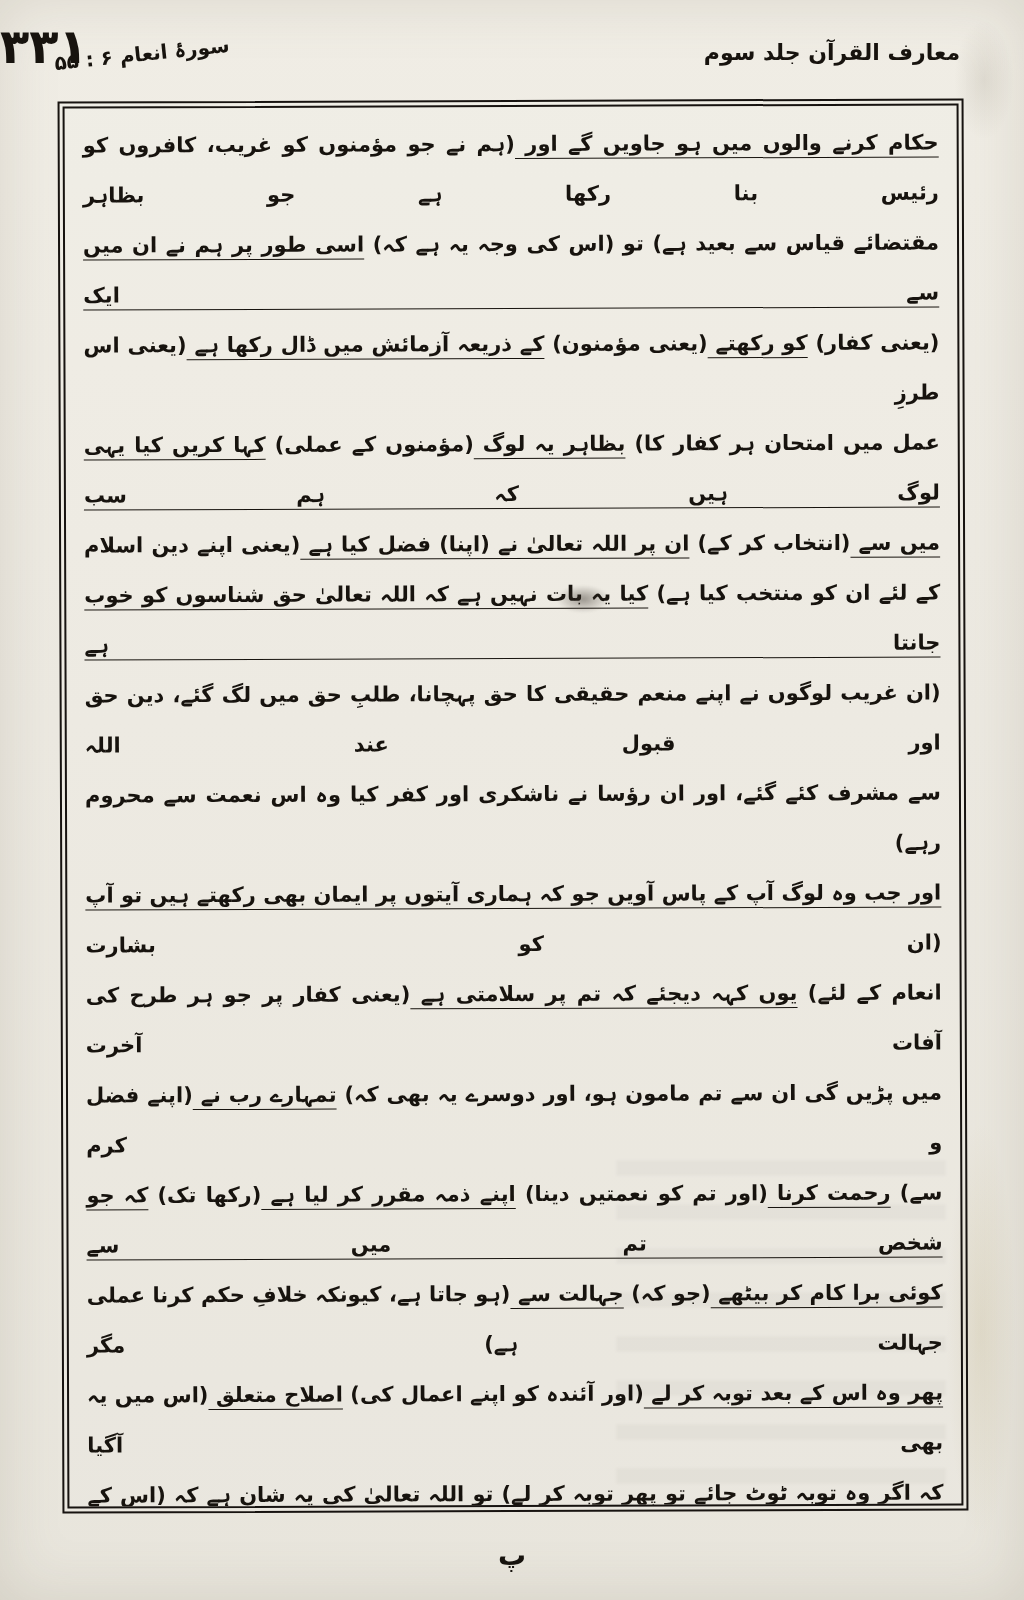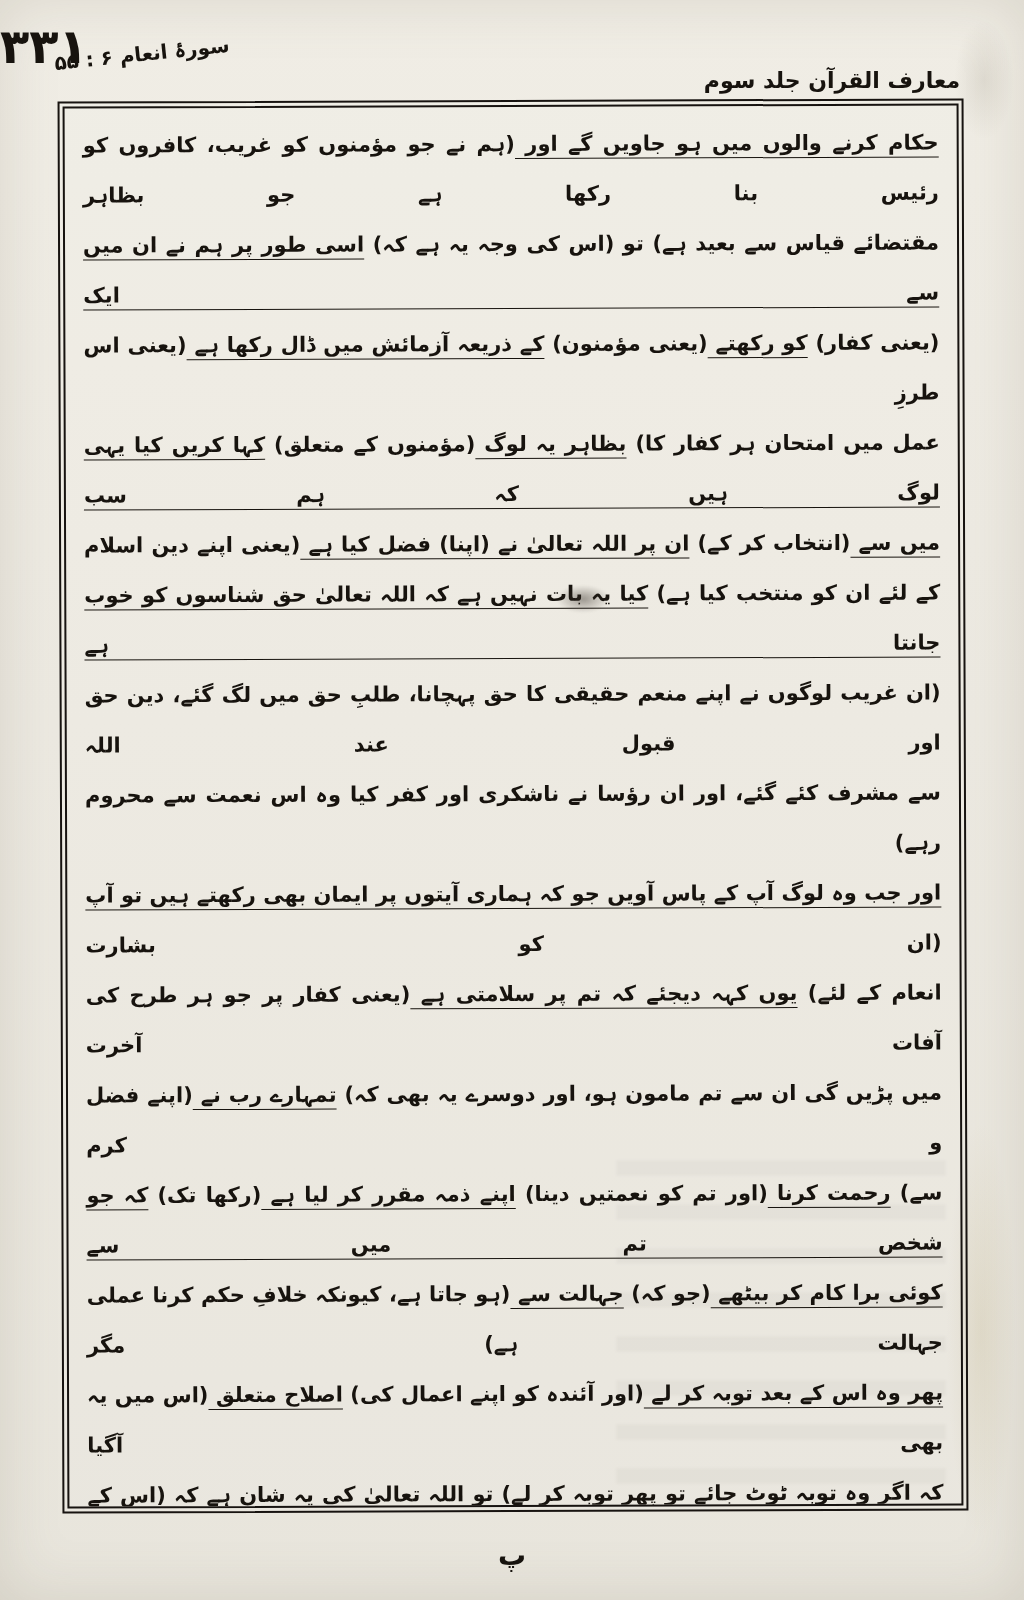--- a/index.html
+++ b/index.html
@@ -8,21 +8,21 @@
     background:#d8d5ce;
     font-family:"DejaVu Sans", sans-serif;
     color:#17130e;
   }
   .paper{
     position:absolute;inset:0;direction:rtl;
     background:linear-gradient(180deg,#f0ede5 0%,#ece9e1 45%,#e8e5dc 100%);
     box-shadow:inset 0 0 60px rgba(120,110,90,.18);
   }
   
-  .h-right{position:absolute;top:40px;right:64px;font-size:22px;font-weight:bold;margin-top:28px;}
+  .h-right{position:absolute;top:40px;right:64px;font-size:22px;font-weight:bold;}
   .h-center{position:absolute;top:18px;left:0;right:0;text-align:left;font-size:48px;font-weight:bold;letter-spacing:3px;}
   .h-left{position:absolute;top:42px;left:54px;font-size:20px;font-weight:bold;transform:rotate(-6deg);}
   
   .frame{
     position:absolute;top:100px;left:60px;right:58px;bottom:88px;
     border:2px solid #171310;padding:3px;box-sizing:border-box;
     transform:rotate(-0.2deg);background:rgba(255,255,255,.06);
   }
   .frame-inner{
     border:2.5px solid #171310;height:100%;box-sizing:border-box;
@@ -66,21 +66,21 @@
     <div class="h-left">سورۂ انعام ۶ : ۵۵</div>
   </header>
 
   <div class="frame">
     <div class="frame-inner">
 
       <div id="body-lines">
           <div class="bline"><span class="u">حکام کرنے والوں میں ہو جاویں گے اور </span><span>(ہم نے جو مؤمنوں کو غریب، کافروں کو رئیس بنا رکھا ہے جو بظاہر</span></div>
           <div class="bline"><span>مقتضائے قیاس سے بعید ہے) تو (اس کی وجہ یہ ہے کہ) </span><span class="u">اسی طور پر ہم نے ان میں سے ایک</span></div>
           <div class="bline"><span>(یعنی کفار) </span><span class="u">کو رکھتے </span><span>(یعنی مؤمنون) </span><span class="u">کے ذریعہ آزمائش میں ڈال رکھا ہے </span><span>(یعنی اس طرزِ</span></div>
-          <div class="bline"><span>عمل میں امتحان ہر کفار کا) </span><span class="u">بظاہر یہ لوگ </span><span>(مؤمنوں کے متعلق) </span><span class="u">کہا کریں کیا یہی لوگ ہیں کہ ہم سب</span></div>
+          <div class="bline"><span>عمل میں امتحان ہر کفار کا) </span><span class="u">بظاہر یہ لوگ </span><span>(مؤمنوں کے عملی) </span><span class="u">کہا کریں کیا یہی لوگ ہیں کہ ہم سب</span></div>
           <div class="bline"><span class="u">میں سے </span><span>(انتخاب کر کے) </span><span class="u">ان پر اللہ تعالیٰ نے (اپنا) فضل کیا ہے </span><span>(یعنی اپنے دین اسلام</span></div>
           <div class="bline"><span>کے لئے ان کو منتخب کیا ہے) </span><span class="u">کیا یہ بات نہیں ہے کہ اللہ تعالیٰ حق شناسوں کو خوب جانتا ہے</span></div>
           <div class="bline"><span>(ان غریب لوگوں نے اپنے منعم حقیقی کا حق پہچانا، طلبِ حق میں لگ گئے، دین حق اور قبول عند اللہ</span></div>
           <div class="bline"><span>سے مشرف کئے گئے، اور ان رؤسا نے ناشکری اور کفر کیا وہ اس نعمت سے محروم رہے)</span></div>
           <div class="bline"><span class="u">اور جب وہ لوگ آپ کے پاس آویں جو کہ ہماری آیتوں پر ایمان بھی رکھتے ہیں تو آپ </span><span>(ان کو بشارت</span></div>
           <div class="bline"><span>انعام کے لئے) </span><span class="u">یوں کہہ دیجئے کہ تم پر سلامتی ہے </span><span>(یعنی کفار پر جو ہر طرح کی آفات آخرت</span></div>
           <div class="bline"><span>میں پڑیں گی ان سے تم مامون ہو، اور دوسرے یہ بھی کہ) </span><span class="u">تمہارے رب نے </span><span>(اپنے فضل و کرم</span></div>
           <div class="bline"><span>سے) </span><span class="u">رحمت کرنا </span><span>(اور تم کو نعمتیں دینا) </span><span class="u">اپنے ذمہ مقرر کر لیا ہے </span><span>(رکھا تک) </span><span class="u">کہ جو شخص تم میں سے</span></div>
           <div class="bline"><span class="u">کوئی برا کام کر بیٹھے </span><span>(جو کہ) </span><span class="u">جہالت سے </span><span>(ہو جاتا ہے، کیونکہ خلافِ حکم کرنا عملی جہالت ہے) مگر</span></div>
           <div class="bline"><span class="u">پھر وہ اس کے بعد توبہ کر لے </span><span>(اور آئندہ کو اپنے اعمال کی) </span><span class="u">اصلاح متعلق </span><span>(اس میں یہ بھی آگیا</span></div>

